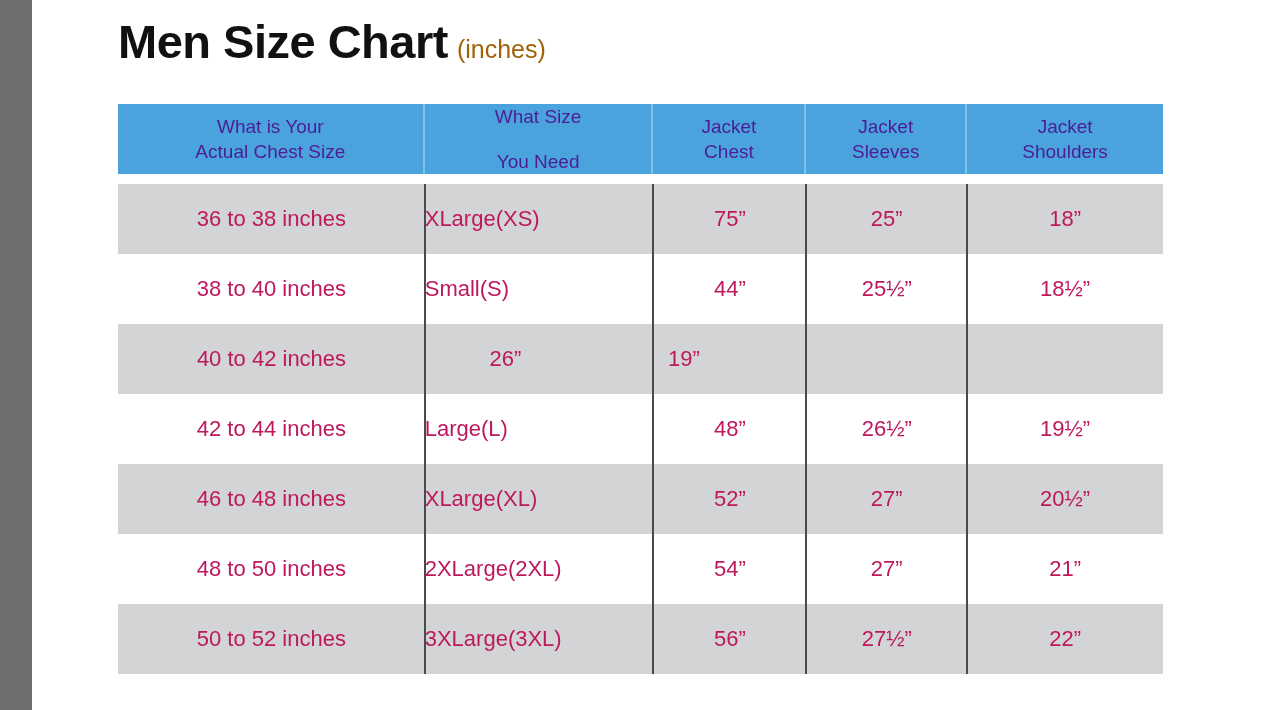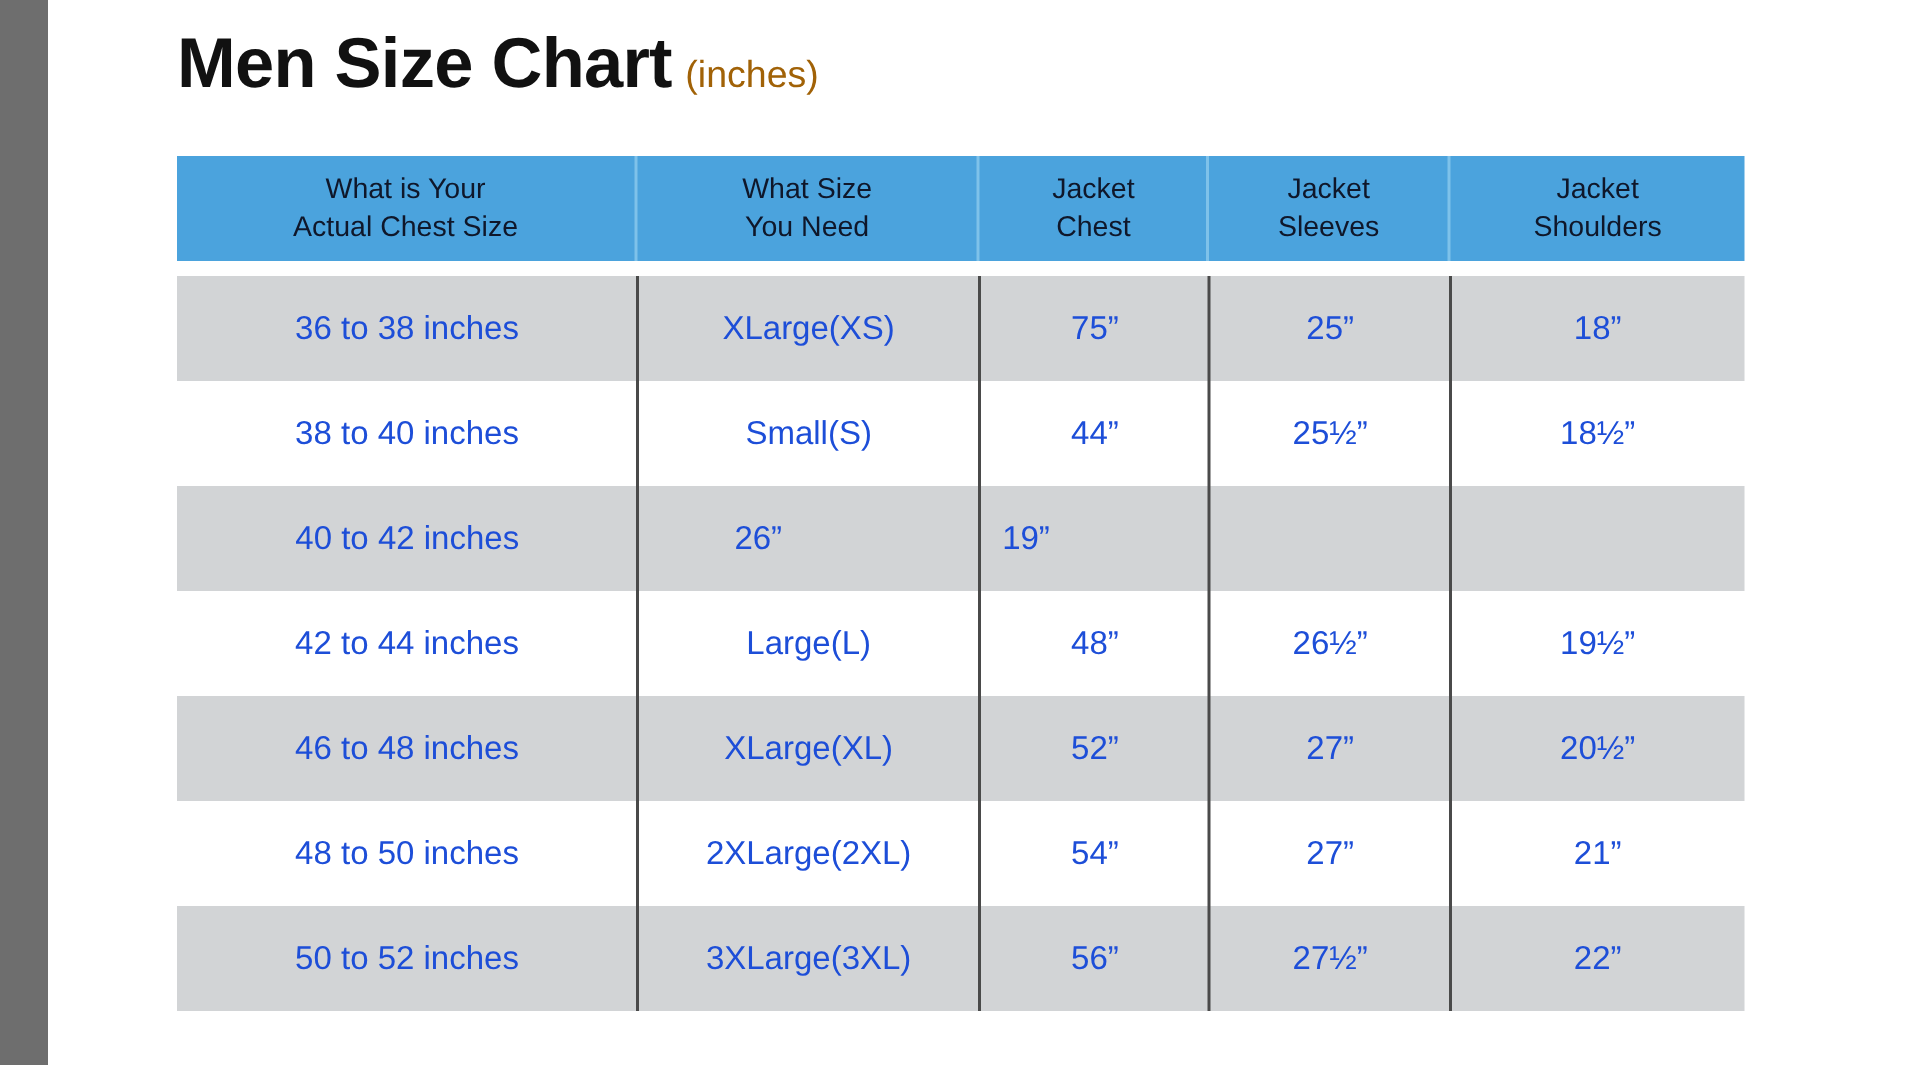--- a/index.html
+++ b/index.html
@@ -75,21 +75,21 @@
   .thead {
     display: flex;
     height: 70px;
     background: #4ba3dd;
   }
   .th {
     display: flex;
     flex-direction: column;
     align-items: center;
     justify-content: center;
-    color: #0f172a;
+    color: #4c1d95;
     font-size: 19px;
     font-weight: 400;
     line-height: 1.32;
     text-align: center;
     box-sizing: border-box;
     border-right: 2px solid #7ec2ea;
   }
   .th:last-child { border-right: none; }
 
   .tbody {
@@ -102,30 +102,30 @@
     height: 70px;
     position: relative;
     z-index: 1;
   }
   .tr.striped { background: #d2d4d6; }
 
   .td {
     display: flex;
     align-items: center;
     justify-content: center;
-    color: #1d4ed8;
+    color: #be185d;
     font-size: 22px;
     font-weight: 400;
     box-sizing: border-box;
     text-align: center;
   }
 
   
   .c0 { width: 307px; }
-  .c1 { width: 229px; }
+  .c1 { width: 229px; justify-content: space-between; }
   .c2 { width: 153px; }
   .c3 { width: 161px; }
   .c4 { width: 196px; }
 
   
   .vrules {
     position: absolute;
     left: 0;
     top: 0;
     width: 100%;

